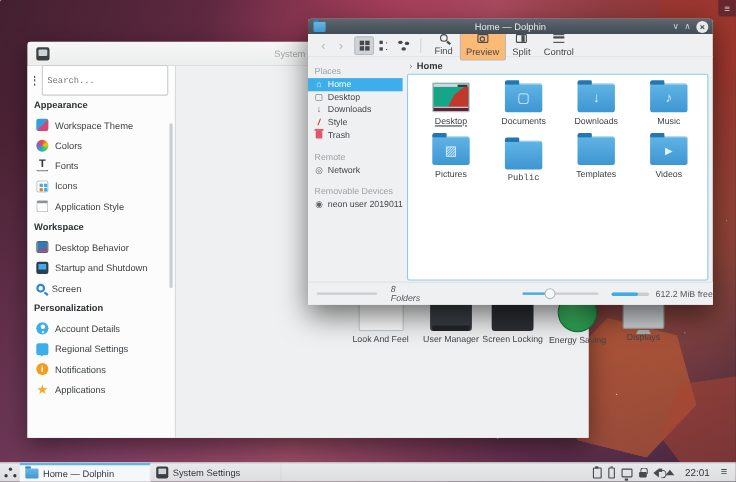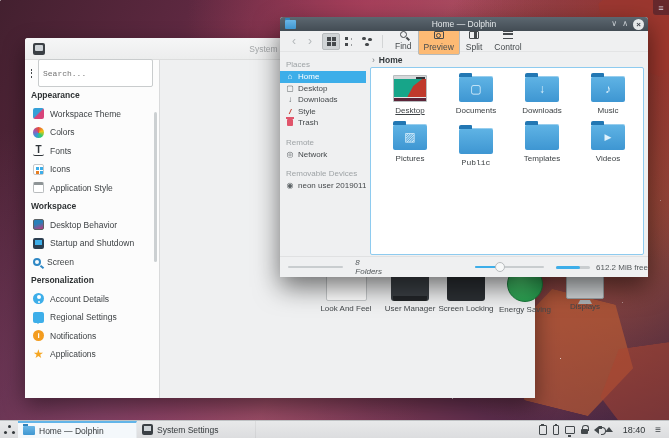--- a/index.html
+++ b/index.html
@@ -455,16 +455,16 @@
     <span class="task-ss-icon"></span>
     <span>System Settings</span>
   </div>
   <div class="tray">
     <span class="tr tr-clipboard"></span>
     <span class="tr tr-battery"></span>
     <span class="tr tr-monitor"></span>
     <span class="tr tr-lock"></span>
     <span class="tr tr-volume"></span>
     <span class="tr tr-caret"></span>
-    <span class="clock">18:40</span>
+    <span class="clock">22:01</span>
     <span class="panel-menu">≡</span>
   </div>
 </div>
 
 </body></html>

